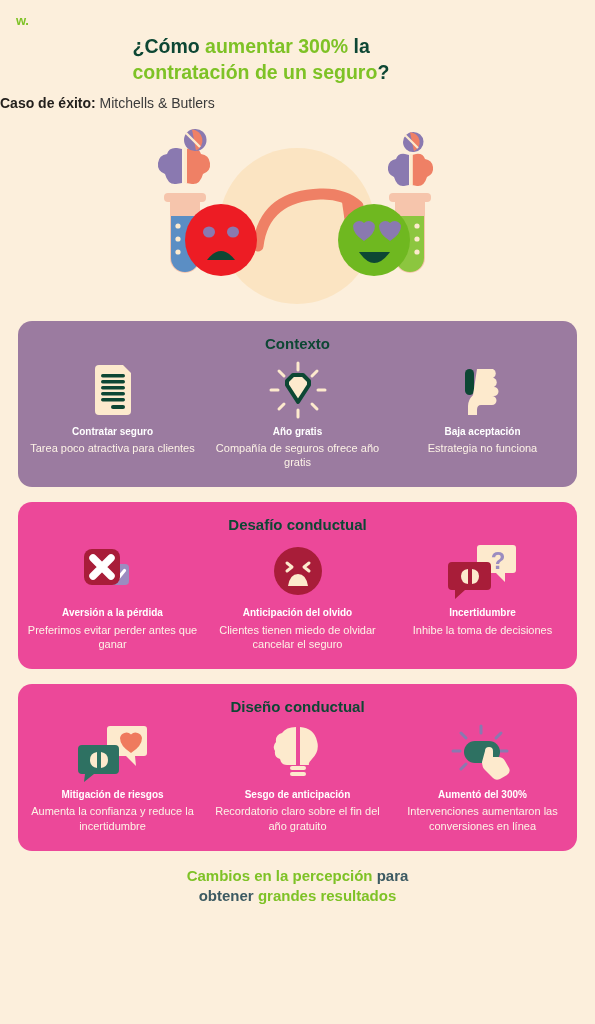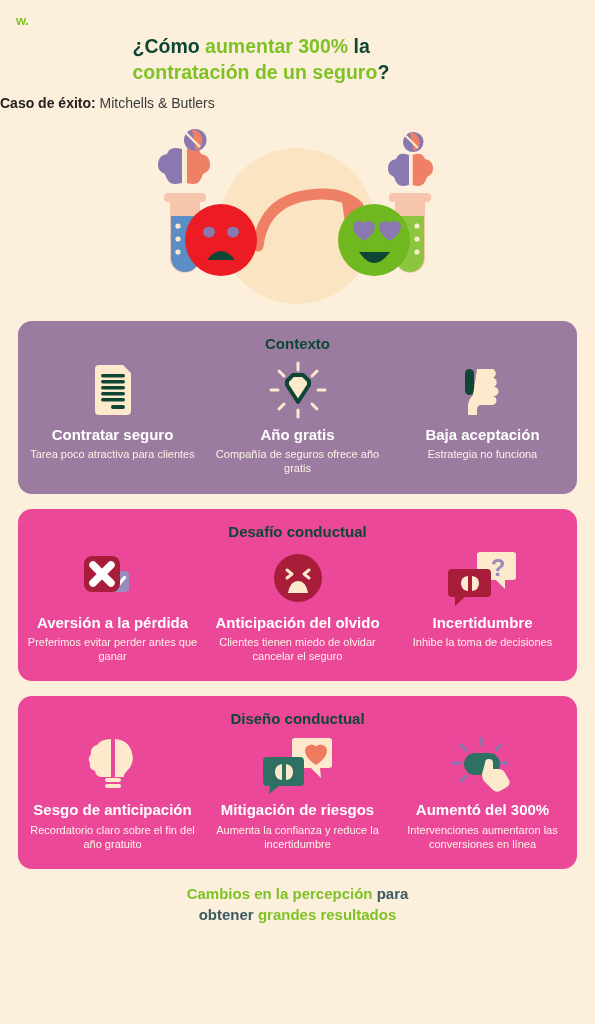--- a/index.html
+++ b/index.html
@@ -93,21 +93,21 @@
     box-sizing: border-box;
   }
   .item-icon {
     height: 64px;
     display: flex;
     align-items: center;
     justify-content: center;
     margin-bottom: 4px;
   }
   .item-title {
-    font-size: 15px;
+    font-size: 10px;
     font-weight: bold;
     color: #ffffff;
     line-height: 1.25;
     margin-bottom: 3px;
   }
   .item-desc {
     font-size: 11px;
     color: #fdf3e6;
     line-height: 1.28;
   }
@@ -310,43 +310,43 @@
 
     </div>
   </div>
 
   <div class="card card-des">
     <div class="card-title">Diseño conductual</div>
     <div class="items">
 
       <div class="item">
         <div class="item-icon">
-          <svg width="50" height="56" viewBox="0 0 50 56">
-            <path d="M23 2 q-10 0 -14 6 q-7 2 -6 9 q-4 4 -1 9 q-1 6 5 8 q1 6 7 6 h9 z" fill="#fdeacd"></path>
-            <path d="M27 2 q14 1 17 14 q3 10 -5 18 q-4 4 -3 6 h-9 z" fill="#fdeacd"></path>
-            <rect x="17" y="41" width="16" height="4" rx="2" fill="#fdeacd"></rect>
-            <rect x="17" y="47" width="16" height="4" rx="2" fill="#fdeacd"></rect>
-          </svg>
-        </div>
-        <div class="item-title">Sesgo de anticipación</div>
-        <div class="item-desc">Recordatorio claro sobre el fin del año gratuito</div>
-      </div>
-
-      <div class="item">
-        <div class="item-icon">
           <svg width="72" height="58" viewBox="0 0 72 58">
             <path d="M33 2 h34 a3 3 0 0 1 3 3 v24 a3 3 0 0 1 -3 3 h-9 l1 10 l-10 -10 h-16 a3 3 0 0 1 -3 -3 v-24 a3 3 0 0 1 3 -3 z" fill="#fdeacd"></path>
             <path d="M43 14 a6.5 6.5 0 0 1 11 -3.5 a6.5 6.5 0 0 1 11 3.5 q0 8 -11 15 q-11 -7 -11 -15 z" fill="#ef7a5e"></path>
             <path d="M5 21 h33 a4 4 0 0 1 4 4 v21 a4 4 0 0 1 -4 4 h-21 l-10 8 l1 -8 h-3 a4 4 0 0 1 -4 -4 v-21 a4 4 0 0 1 4 -4 z" fill="#2e7162"></path>
             <path d="M20 28 q-7 1 -7 8 q0 7 7 8 z" fill="#fdeacd"></path>
             <path d="M24 28 q7 1 7 8 q0 7 -7 8 z" fill="#fdeacd"></path>
           </svg>
         </div>
         <div class="item-title">Mitigación de riesgos</div>
         <div class="item-desc">Aumenta la confianza y reduce la incertidumbre</div>
+      </div>
+
+      <div class="item">
+        <div class="item-icon">
+          <svg width="50" height="56" viewBox="0 0 50 56">
+            <path d="M23 2 q-10 0 -14 6 q-7 2 -6 9 q-4 4 -1 9 q-1 6 5 8 q1 6 7 6 h9 z" fill="#fdeacd"></path>
+            <path d="M27 2 q14 1 17 14 q3 10 -5 18 q-4 4 -3 6 h-9 z" fill="#fdeacd"></path>
+            <rect x="17" y="41" width="16" height="4" rx="2" fill="#fdeacd"></rect>
+            <rect x="17" y="47" width="16" height="4" rx="2" fill="#fdeacd"></rect>
+          </svg>
+        </div>
+        <div class="item-title">Sesgo de anticipación</div>
+        <div class="item-desc">Recordatorio claro sobre el fin del año gratuito</div>
       </div>
 
       <div class="item">
         <div class="item-icon">
           <svg width="72" height="58" viewBox="0 0 72 58">
             <g stroke="#8a79b0" stroke-width="3" stroke-linecap="round">
               <line x1="34" y1="2" x2="34" y2="9"></line>
               <line x1="6" y1="27" x2="13" y2="27"></line>
               <line x1="14" y1="9" x2="19" y2="14"></line>
               <line x1="54" y1="9" x2="49" y2="14"></line>

